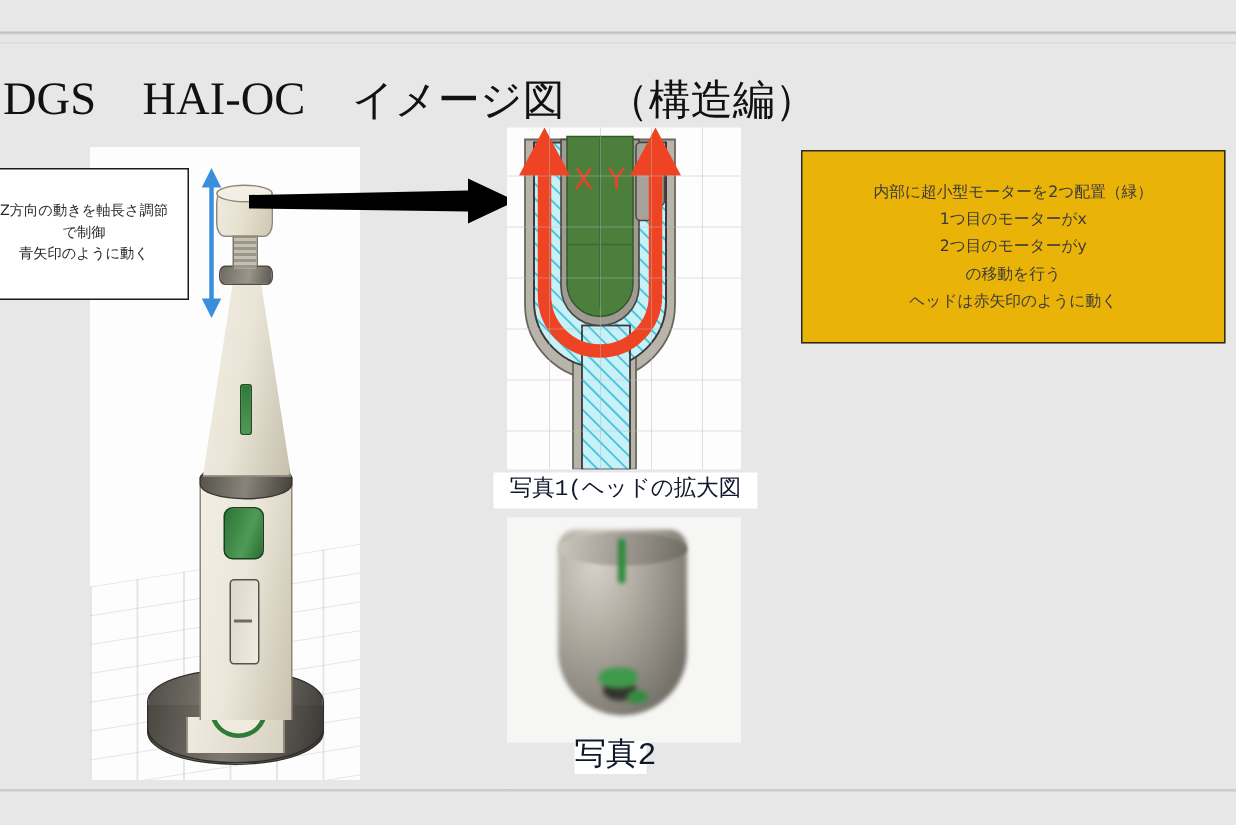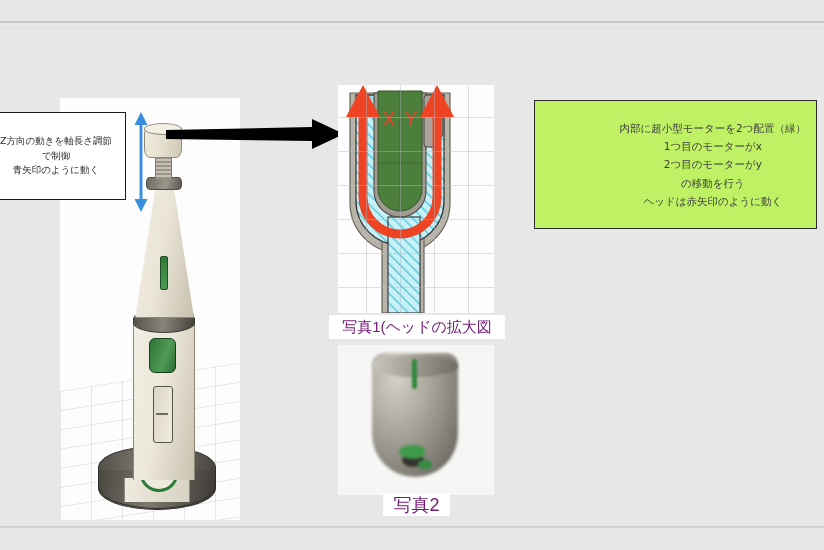--- a/index.html
+++ b/index.html
@@ -138,49 +138,50 @@
   .dome-green2{position:absolute;left:27px;top:92px;width:26px;height:14px;border-radius:50% 40% 45% 55%;
     background:#3f9a4a;filter:blur(1.6px);}
   .dome-green3{position:absolute;left:46px;top:107px;width:14px;height:9px;border-radius:50%;
     background:#348c40;filter:blur(1.6px);}
   .dome-dark{position:absolute;left:30px;top:100px;width:22px;height:14px;border-radius:50%;
     background:#34322d;filter:blur(1.8px);}
 
   
   .cap{
     position:absolute;background:#ffffff;
-    font-family:Liberation Sans, sans-serif;
-    color:#701a75;text-align:center;white-space:nowrap;
+    font-family:Liberation Mono, monospace;
+    color:#0f172a;text-align:center;white-space:nowrap;
   }
   .cap1{left:329px;top:315px;width:176px;height:24px;font-size:15px;line-height:24px;}
-  .cap2{left:383px;top:494px;width:67px;height:22px;font-size:18px;line-height:22px;}
+  .cap2{left:383px;top:494px;width:48px;height:22px;font-size:21px;line-height:22px;}
 
   
   .box-right{
-    position:absolute;background:#bef264;border:1.6px solid #2a2a2a;
-    display:flex;align-items:center;justify-content:flex-end;
+    position:absolute;background:#eab308;border:1.6px solid #2a2a2a;
+    display:flex;align-items:center;justify-content:center;
   }
   .box-r1{left:534px;top:100px;width:281px;height:127px;}
   .box-r2{left:534px;top:308px;width:281px;height:123px;}
   .box-right .txt{
     font-family:"DejaVu Sans","Liberation Sans",sans-serif;
     font-size:10.5px;color:#3b3b3b;line-height:1.72;text-align:center;
     white-space:pre-line;padding:0 10px;
   }
   .box-r2 .txt{text-align:center;line-height:1.8;}
 </style>
 </head>
 <body>
 
 <div class="slide">
 
   <div class="divider-top"></div>
   <div class="divider-top2"></div>
   <div class="divider-bottom"></div>
 
+  <div class="title"><span>DGS　HAI-OC　</span><span class="jp">イメージ図　（構造編）</span></div>
 
   <div class="cad-panel">
     <div class="cad-grid"></div>
     <div class="cad-grid2"></div>
 
     <div class="dev dev-base"></div>
     <div class="dev dev-base-front"></div>
     <div class="dev dev-foot"></div>
     <div class="dev dev-base-ring"></div>
     <div class="dev dev-base-ring-in"></div>

